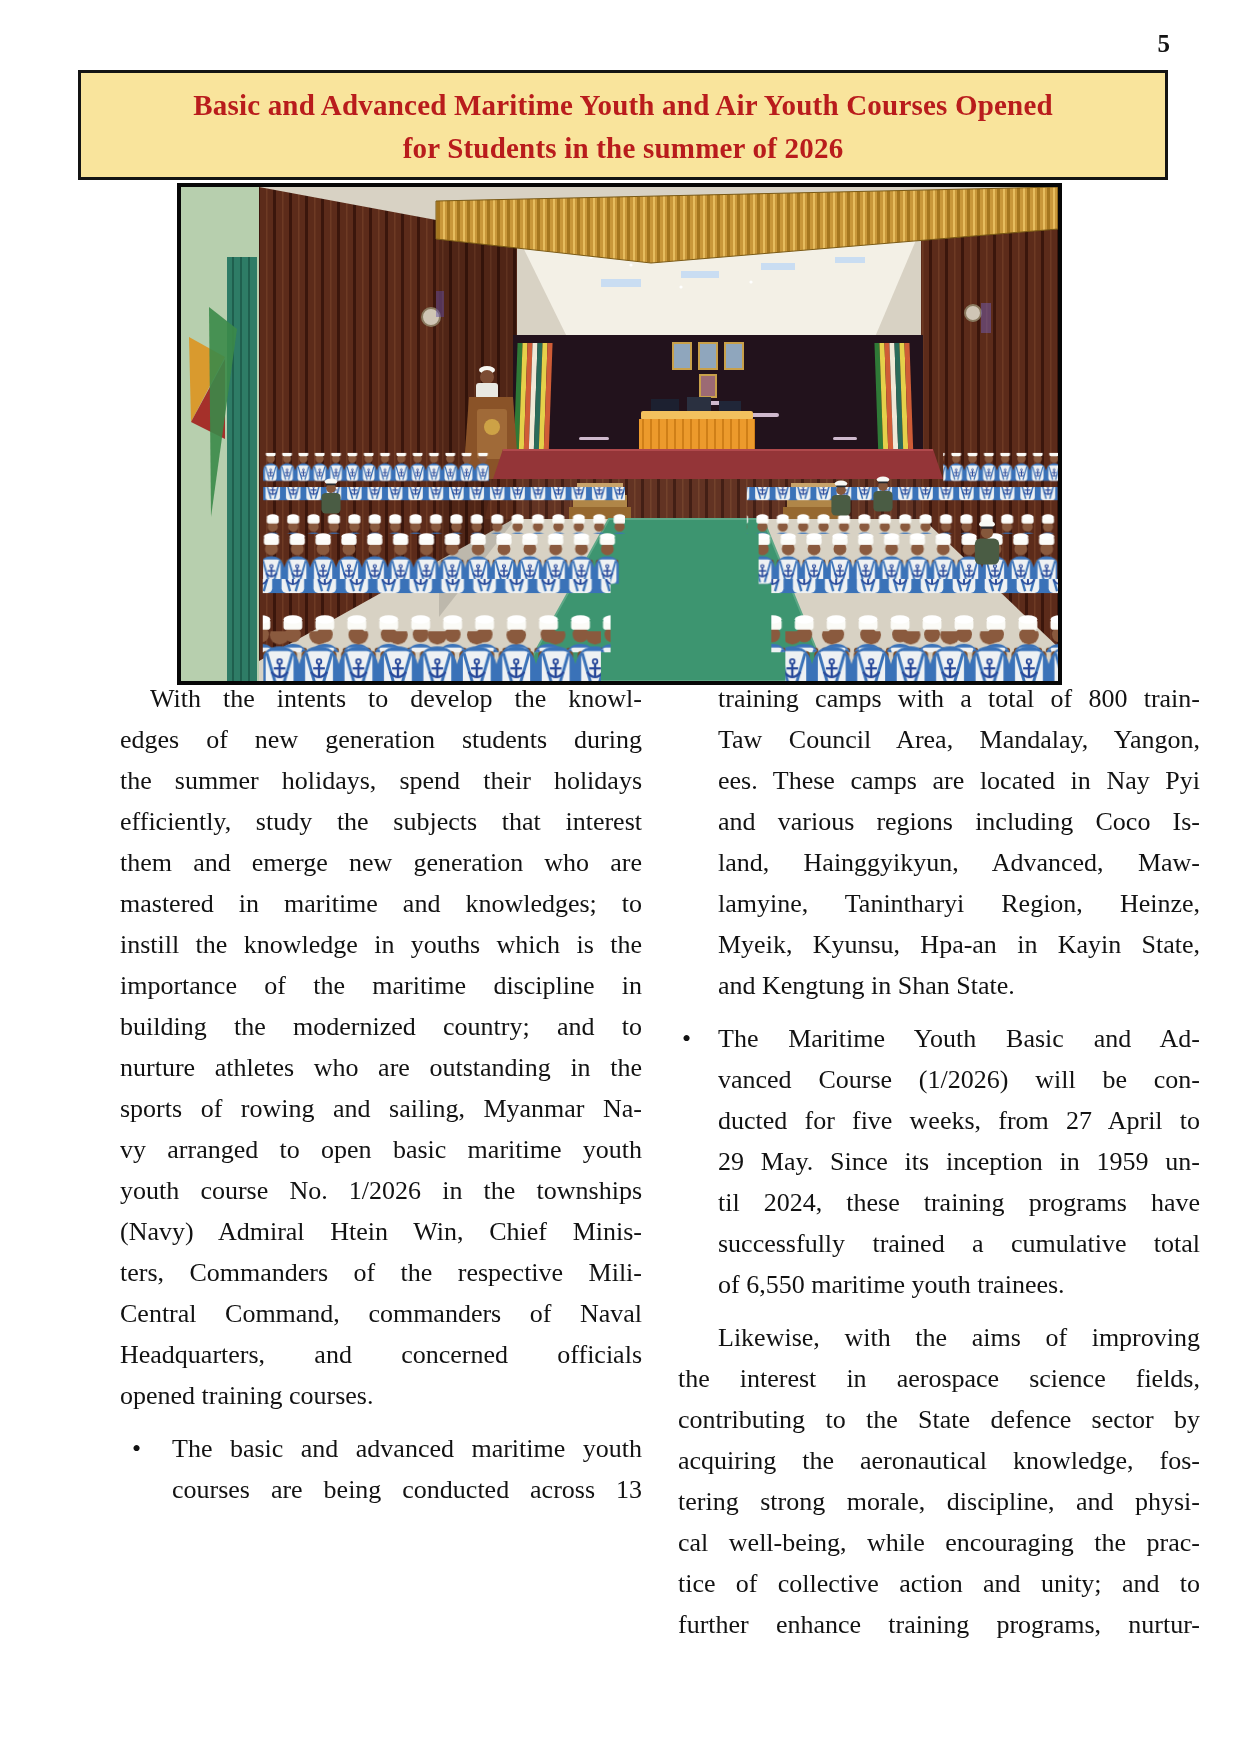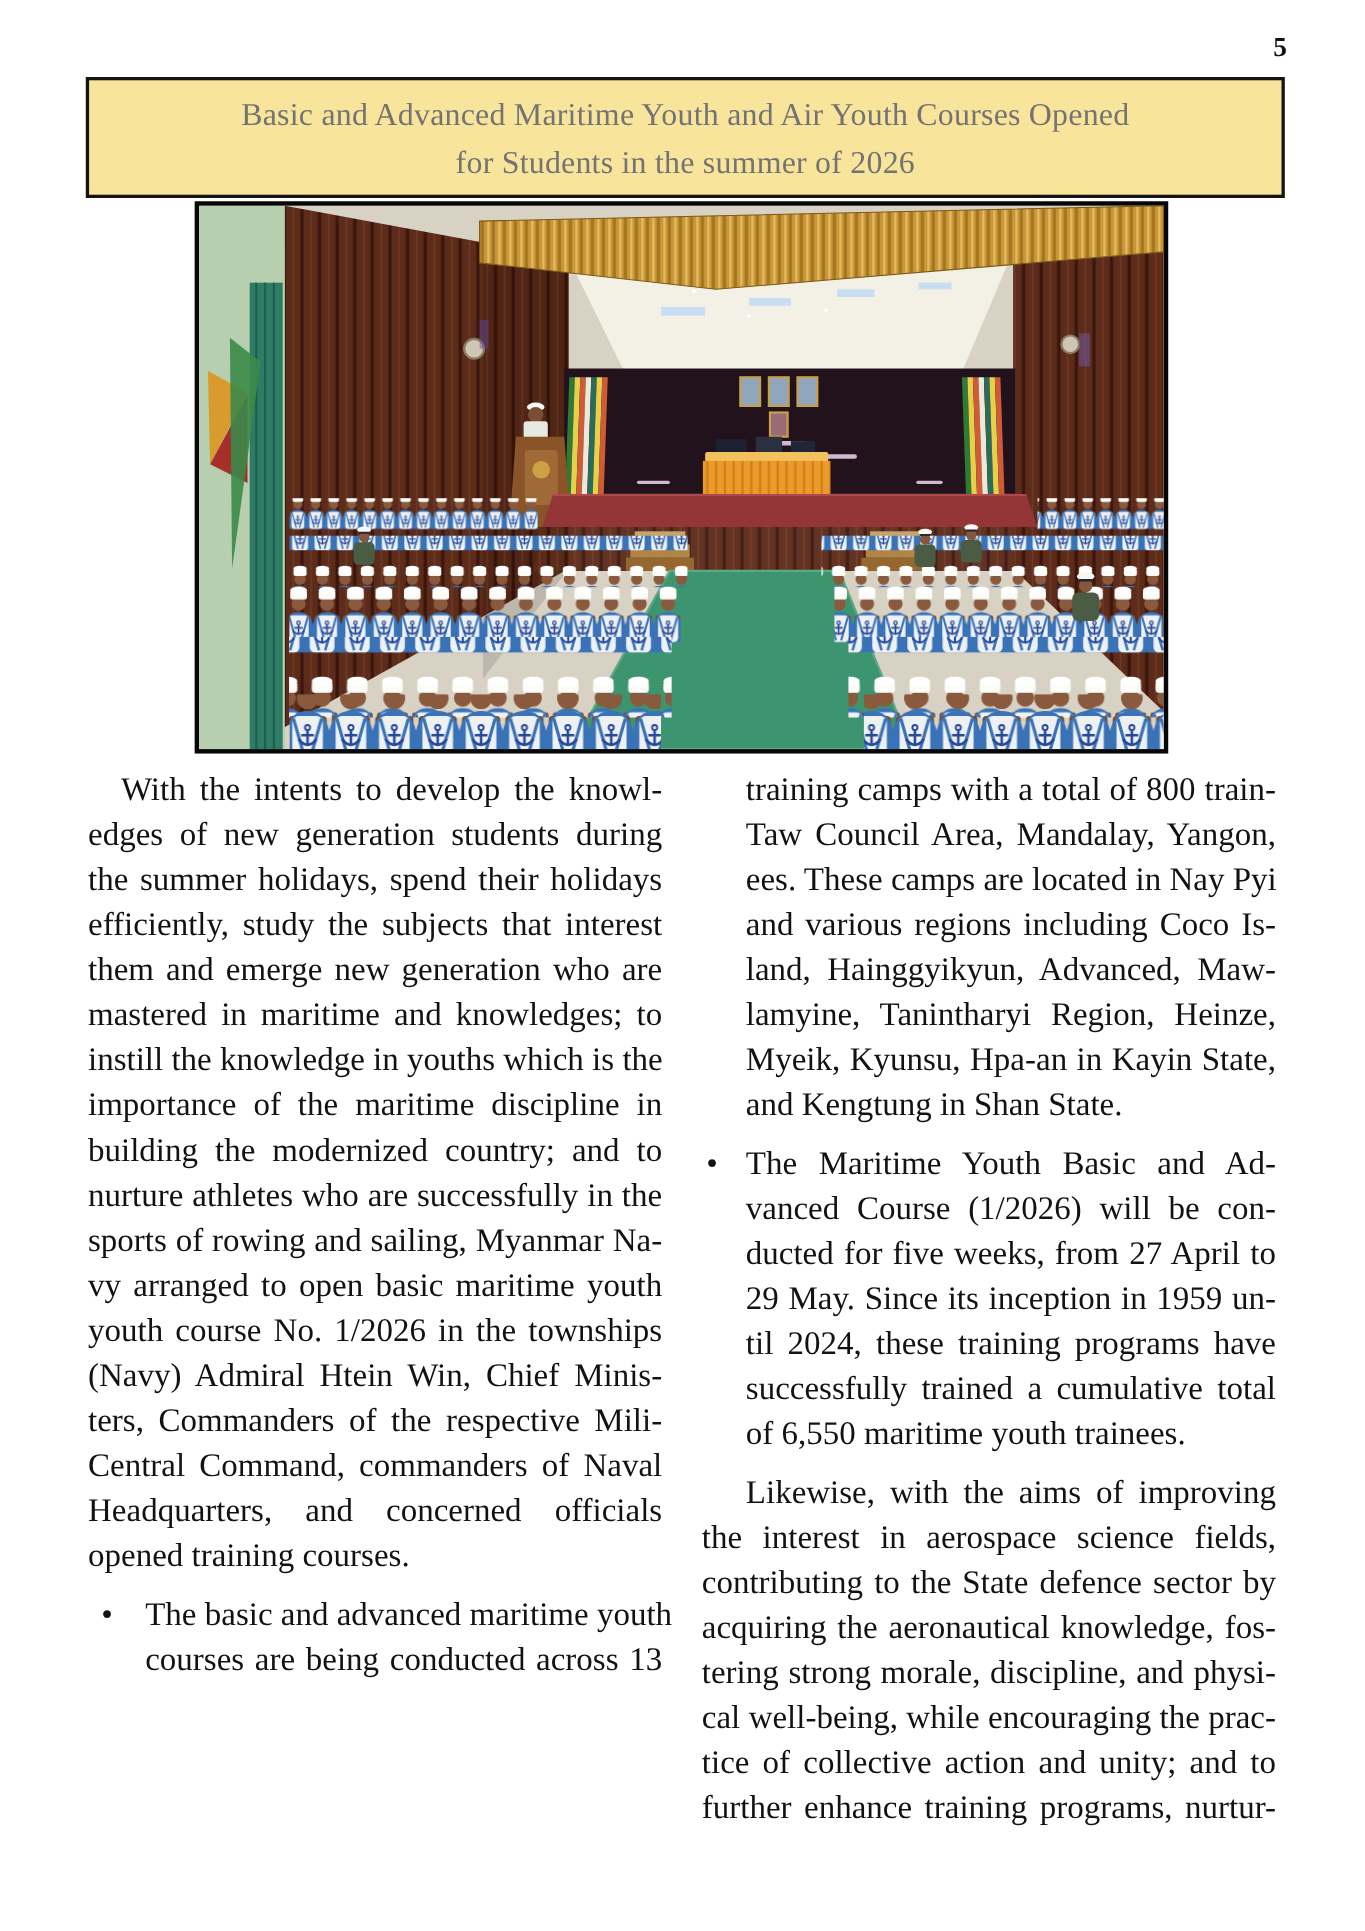--- a/index.html
+++ b/index.html
@@ -11,30 +11,30 @@
   .pagenum{
     position:absolute;top:30px;left:1090px;width:80px;text-align:right;
     font-size:25px;font-weight:bold;
   }
   .banner{
     position:absolute;left:78px;top:70px;width:1090px;height:110px;
     box-sizing:border-box;border:3px solid #141414;background:#f9e49c;
     text-align:center;padding-top:11px;
   }
   .banner .bline{
-    font-size:29px;font-weight:normal;line-height:43px;color:#737373;
+    font-size:29px;font-weight:bold;line-height:43px;color:#b91c1c;
     letter-spacing:.2px;
   }
   .photo{
     position:absolute;left:177px;top:183px;width:885px;height:502px;
     box-sizing:border-box;border:4px solid #070707;background:#d8d2c4;
   }
   .photo svg{display:block;width:877px;height:494px;}
   .col{
-    position:absolute;top:697px;width:522px;font-size:30px;line-height:41px;
+    position:absolute;top:678px;width:522px;font-size:26px;line-height:41px;margin-left:40px;
   }
   .col-left{left:80px;}
   .col-right{left:638px;}
   .ln{
     text-align:justify;text-align-last:justify;white-space:nowrap;
   }
   .ln.end{text-align-last:left;}
   .ln.ind{text-indent:30px;}
   .h40{padding-left:40px;}
   .h52{padding-left:52px;}
@@ -238,21 +238,21 @@
 <div class="col col-left">
   <div class="ln ind">With the intents to develop the knowl-</div>
   <div class="ln">edges of new generation students during</div>
   <div class="ln">the summer holidays, spend their holidays</div>
   <div class="ln">efficiently, study the subjects that interest</div>
   <div class="ln">them and emerge new generation who are</div>
   <div class="ln">mastered in maritime and knowledges; to</div>
   <div class="ln">instill the knowledge in youths which is the</div>
   <div class="ln">importance of the maritime discipline in</div>
   <div class="ln">building the modernized country; and to</div>
-  <div class="ln">nurture athletes who are successfully in the</div>
+  <div class="ln">nurture athletes who are outstanding in the</div>
   <div class="ln">sports of rowing and sailing, Myanmar Na-</div>
   <div class="ln">vy arranged to open basic maritime youth</div>
   <div class="ln">youth course No. 1/2026 in the townships</div>
   <div class="ln">(Navy) Admiral Htein Win, Chief Minis-</div>
   <div class="ln">ters, Commanders of the respective Mili-</div>
   <div class="ln">Central Command, commanders of Naval</div>
   <div class="ln">Headquarters, and concerned officials</div>
   <div class="ln end">opened training courses.</div>
   <div class="gap12"></div>
   <div class="ln bl h52">

